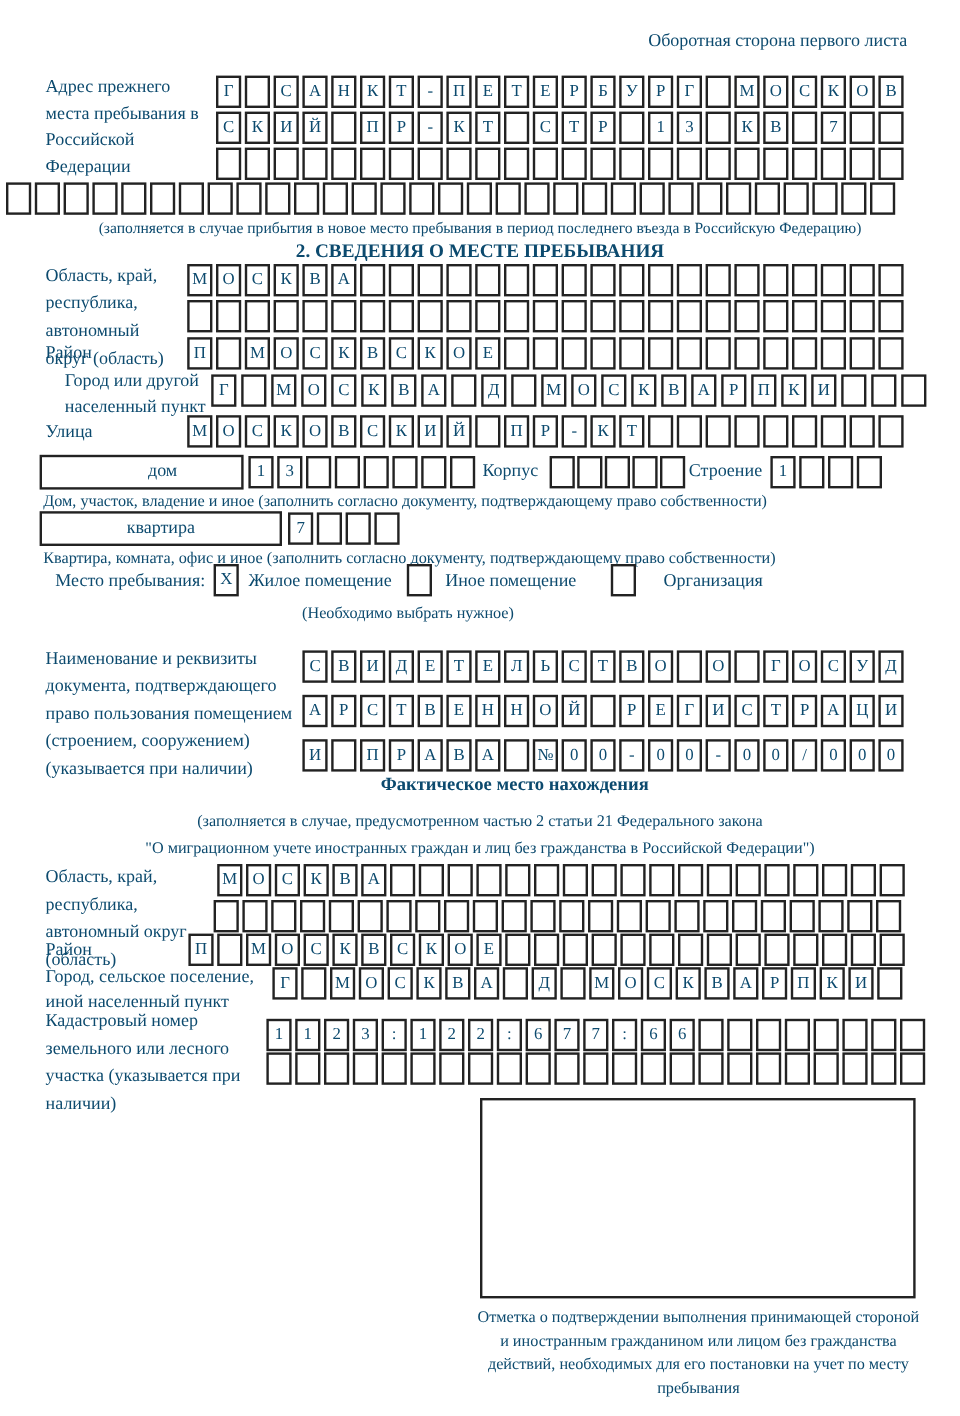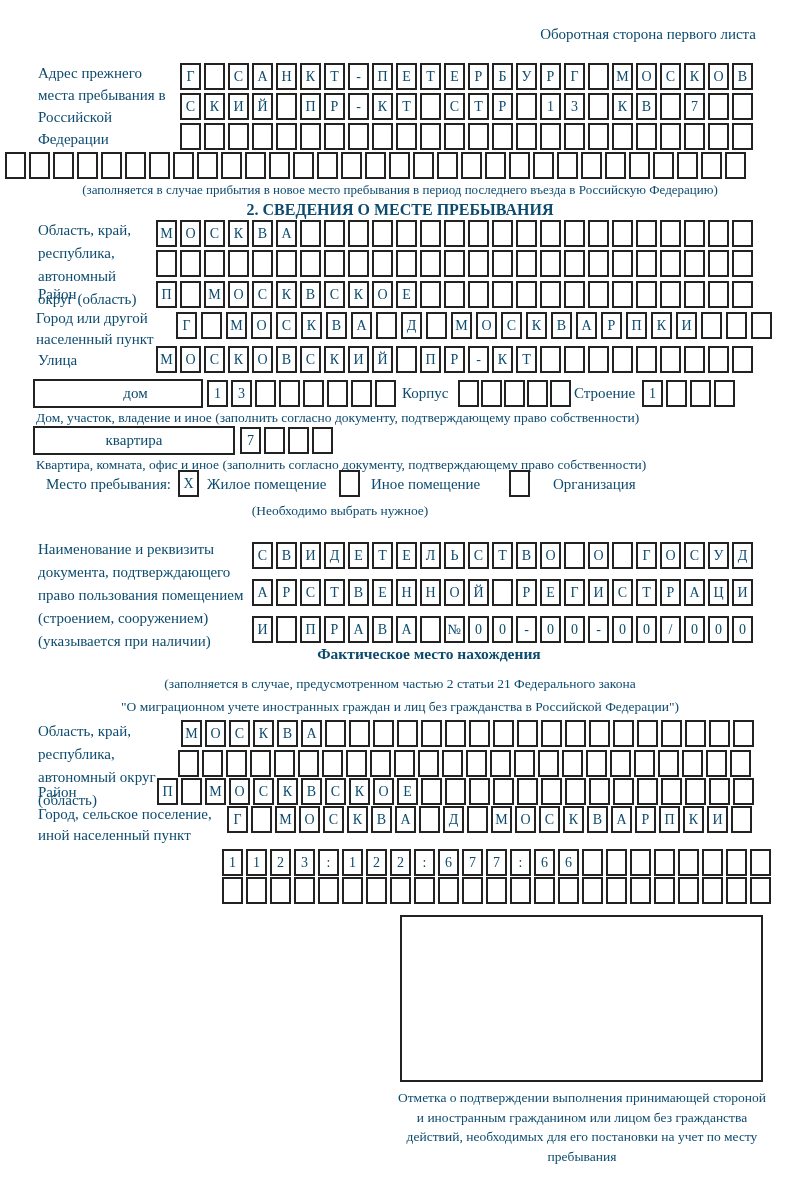--- a/index.html
+++ b/index.html
@@ -219,21 +219,21 @@
       <span class="cell"></span>
       <span class="cell"></span>
       <span class="cell"></span>
       <span class="cell"></span>
       <span class="cell"></span>
       <span class="cell"></span>
       <span class="cell"></span>
       <span class="cell"></span>
     </div>
 
-  <div class="lbl" style="left:36px;top:308px;width:146px;line-height:21px;">Город или другой населенный пункт</div>
+  <div class="lbl" style="left:54px;top:308px;width:146px;line-height:21px;">Город или другой населенный пункт</div>
   <div class="cells" style="left:176px;top:312px;gap:4px;">
       <span class="cell">Г</span>
       <span class="cell"></span>
       <span class="cell">М</span>
       <span class="cell">О</span>
       <span class="cell">С</span>
       <span class="cell">К</span>
       <span class="cell">В</span>
       <span class="cell">А</span>
       <span class="cell"></span>
@@ -506,20 +506,21 @@
       <span class="cell">К</span>
       <span class="cell">В</span>
       <span class="cell">А</span>
       <span class="cell">Р</span>
       <span class="cell">П</span>
       <span class="cell">К</span>
       <span class="cell">И</span>
       <span class="cell"></span>
     </div>
 
+  <div class="lbl" style="left:38px;top:840px;width:188px;line-height:23px;">Кадастровый номер земельного или лесного участка (указывается при наличии)</div>
   <div class="cells" style="left:222px;top:849px;">
       <span class="cell">1</span>
       <span class="cell">1</span>
       <span class="cell">2</span>
       <span class="cell">3</span>
       <span class="cell">:</span>
       <span class="cell">1</span>
       <span class="cell">2</span>
       <span class="cell">2</span>
       <span class="cell">:</span>

